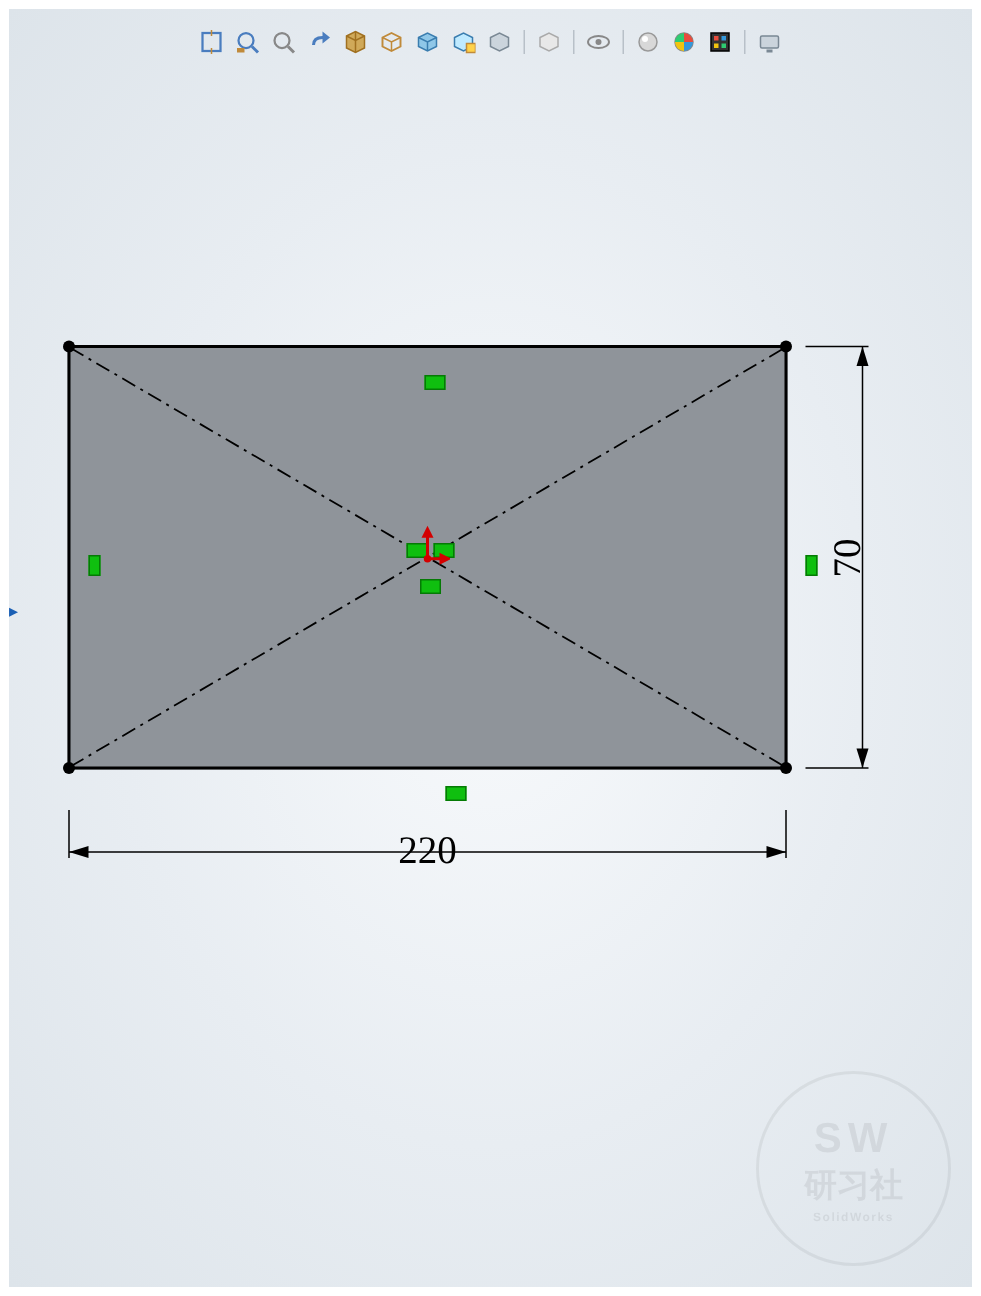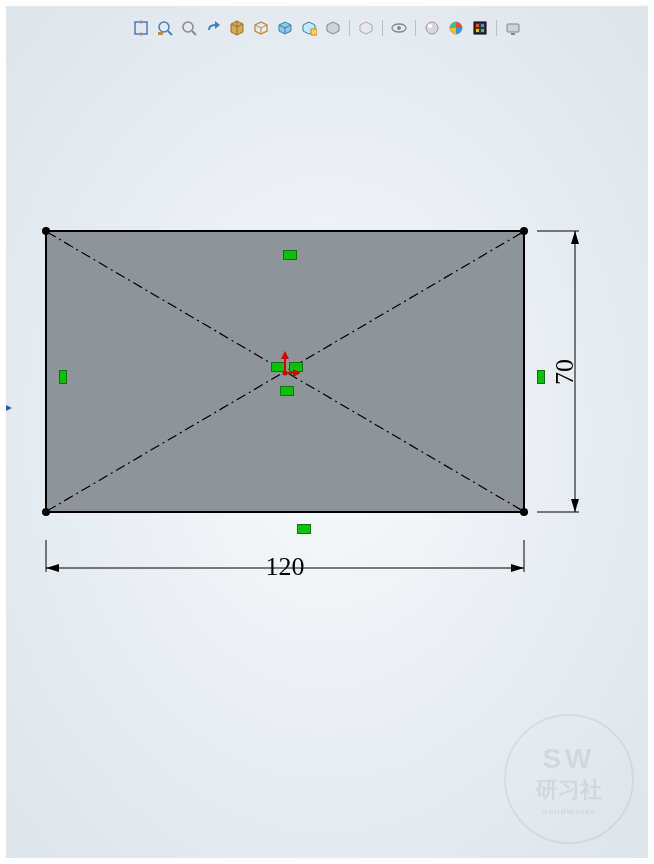--- a/index.html
+++ b/index.html
@@ -282,21 +282,21 @@
   </div>
 
   <div class="dim-h">
     <svg width="480" height="40">
       <line class="ext-line" x1="1" y1="-27" x2="1" y2="32"></line>
       <line class="ext-line" x1="479" y1="-27" x2="479" y2="32"></line>
       <line class="dim-line" x1="1" y1="28" x2="479" y2="28"></line>
       <polygon class="arrow" points="1,28 14,24 14,32"></polygon>
       <polygon class="arrow" points="479,28 466,24 466,32"></polygon>
     </svg>
-    <div class="dim-text-h">120</div>
+    <div class="dim-text-h">220</div>
   </div>
 
   <div class="dim-v">
     <svg width="50" height="283">
       <line class="ext-line" x1="-12" y1="1" x2="42" y2="1"></line>
       <line class="ext-line" x1="-12" y1="282" x2="42" y2="282"></line>
       <line class="dim-line" x1="38" y1="1" x2="38" y2="282"></line>
       <polygon class="arrow" points="38,1 34,14 42,14"></polygon>
       <polygon class="arrow" points="38,282 34,269 42,269"></polygon>
     </svg>

